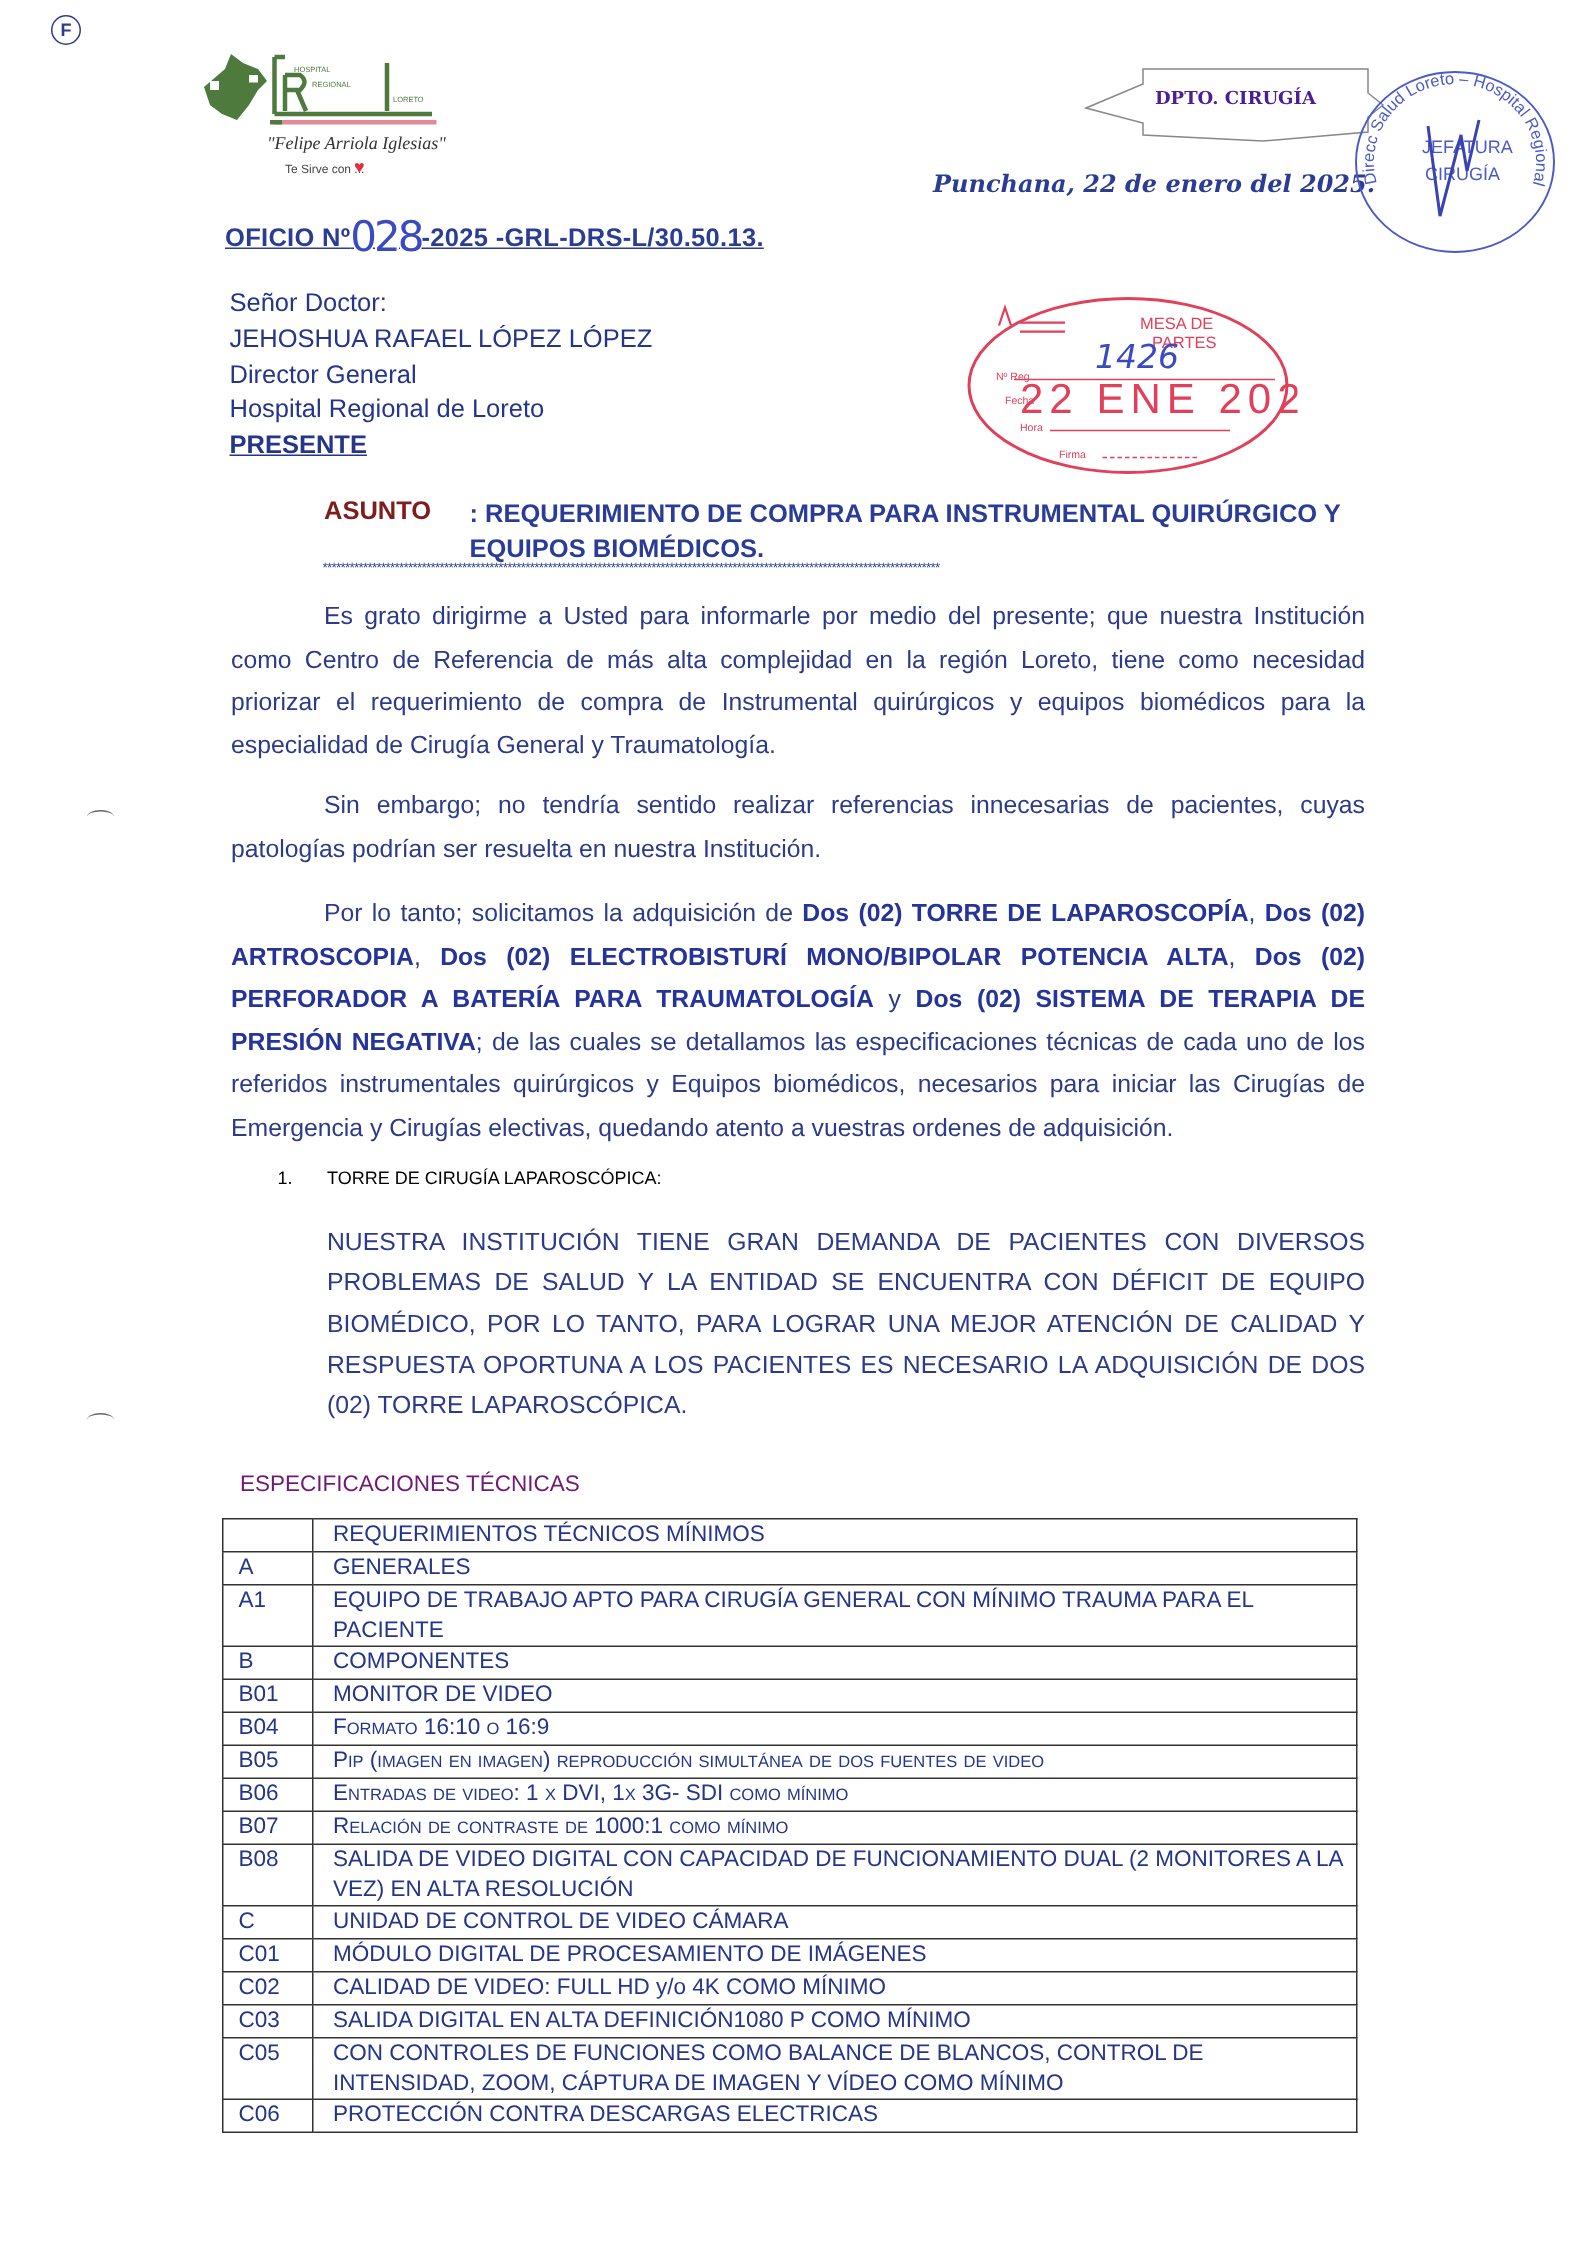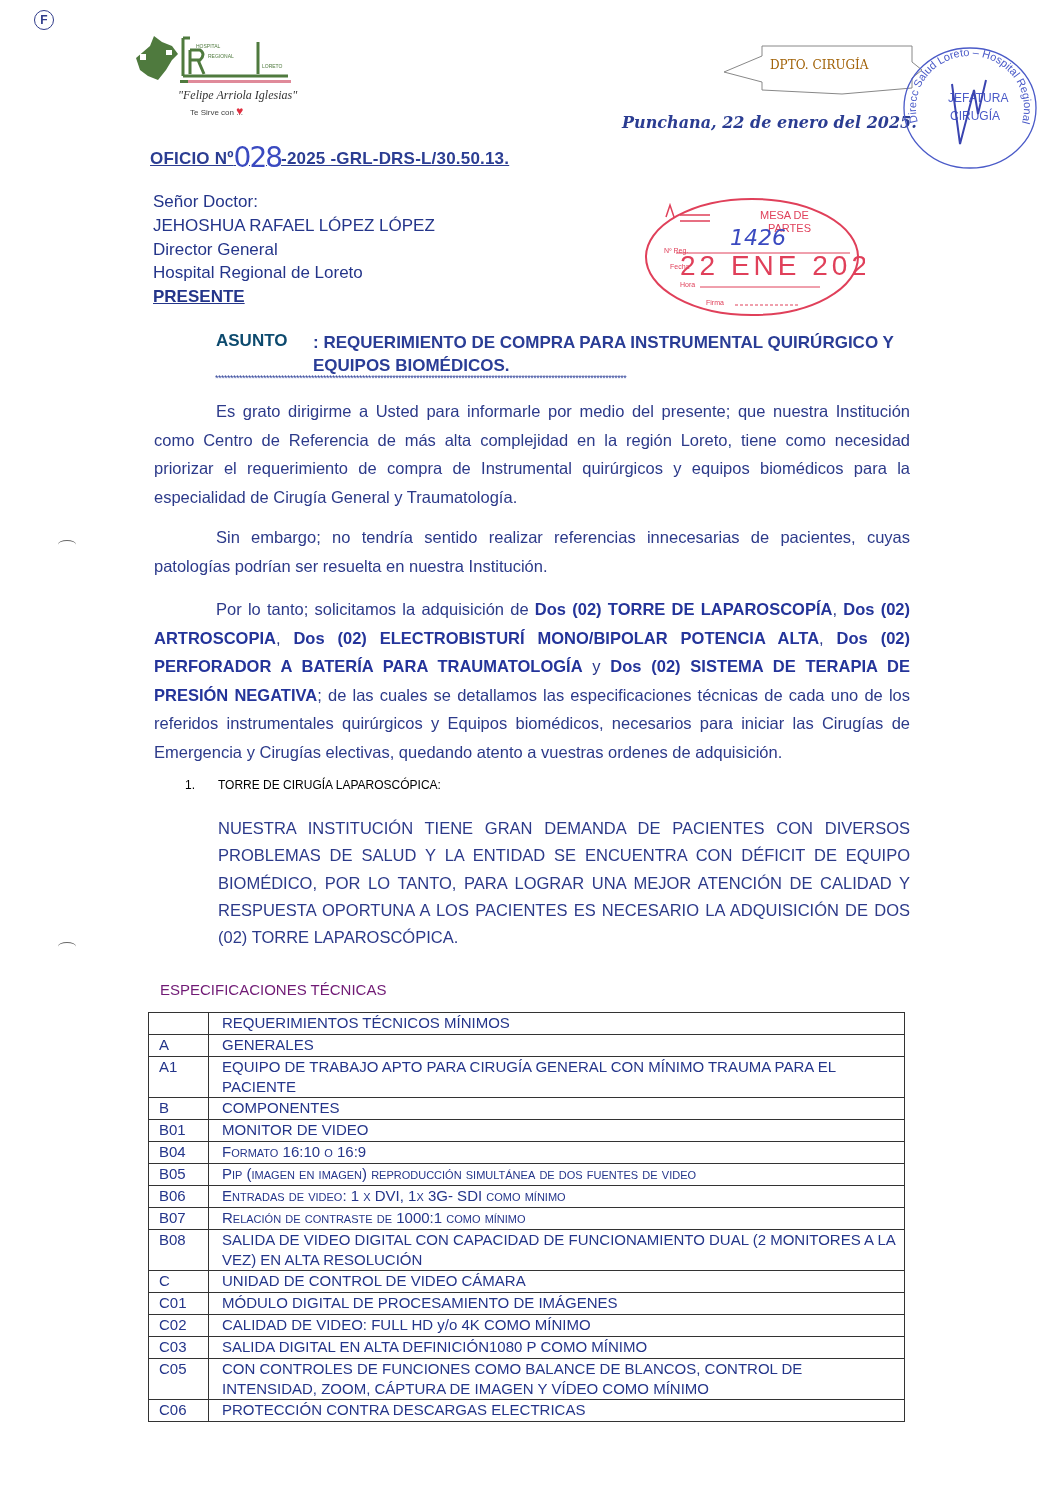--- a/index.html
+++ b/index.html
@@ -12,38 +12,38 @@
             font-size: 12px; text-align: center; line-height: 18px; color: #2f3b8a; font-weight: bold; }
   #logo { left: 128px; top: 28px; width: 170px; height: 95px; }
   #logo-motto { left: 178px; top: 88px; font-family: "Liberation Serif", serif; font-style: italic; font-size: 12px; color: #333; }
   #logo-sub { left: 190px; top: 108px; font-size: 8px; color: #444; }
   #logo-heart { left: 236px; top: 104px; color: #e03040; font-size: 12px; }
 
   #oficio { left: 150px; top: 138px; font-size: 17px; color: #2b3d92; text-decoration: underline; font-weight: bold; letter-spacing: 0.2px; }
   #oficio .hand { font-family: "DejaVu Sans", sans-serif; font-weight: normal; font-size: 28px; color: #3a4ac0; position: relative; top: 3px; letter-spacing: -2px; }
 
   #dept-stamp { left: 722px; top: 42px; width: 202px; height: 56px; }
-  #dept-text { left: 770px; top: 58px; font-family: "DejaVu Serif", serif; font-weight: normal; font-size: 12px; color: #a16207; }
+  #dept-text { left: 770px; top: 58px; font-family: "DejaVu Serif", serif; font-weight: bold; font-size: 12px; color: #4c1d95; }
 
   #date-line { left: 622px; top: 113px; font-family: "DejaVu Serif", serif; font-style: italic; font-weight: bold; font-size: 16px; color: #2b3d92; }
 
   #jefatura-stamp { left: 900px; top: 44px; width: 140px; height: 130px; }
 
   
   .recip { left: 153px; font-size: 17px; color: #24358a; }
   #recip-salutation { top: 192px; }
   #recip-name { top: 216px; }
   #recip-role { top: 240px; }
   #recip-org { top: 263px; }
   #recip-present { top: 287px; text-decoration: underline; font-weight: bold; }
 
   #mesa-stamp { left: 640px; top: 195px; width: 225px; height: 125px; }
 
   
-  #asunto-label { left: 216px; top: 331px; font-size: 17px; font-weight: bold; color: #0c4a6e; }
+  #asunto-label { left: 216px; top: 331px; font-size: 17px; font-weight: bold; color: #7f1d1d; }
   #asunto-text { left: 313px; top: 331px; width: 600px; font-size: 17px; font-weight: bold; color: #2a3d96; line-height: 23px; }
   #asunto-stars { left: 215px; top: 373px; width: 690px; font-size: 9px; color: #2a3d96; overflow: hidden; white-space: nowrap; letter-spacing: -0.5px; }
 
   
   .para { left: 154px; width: 756px; font-size: 16.5px; line-height: 28.5px; text-align: justify; color: #2c3a8a; }
   .para .ind { display: inline-block; width: 62px; }
   #p1 { top: 397px; }
   #p2 { top: 523px; }
   #p3 { top: 595px; }
   .b { font-weight: bold; color: #24349a; }

